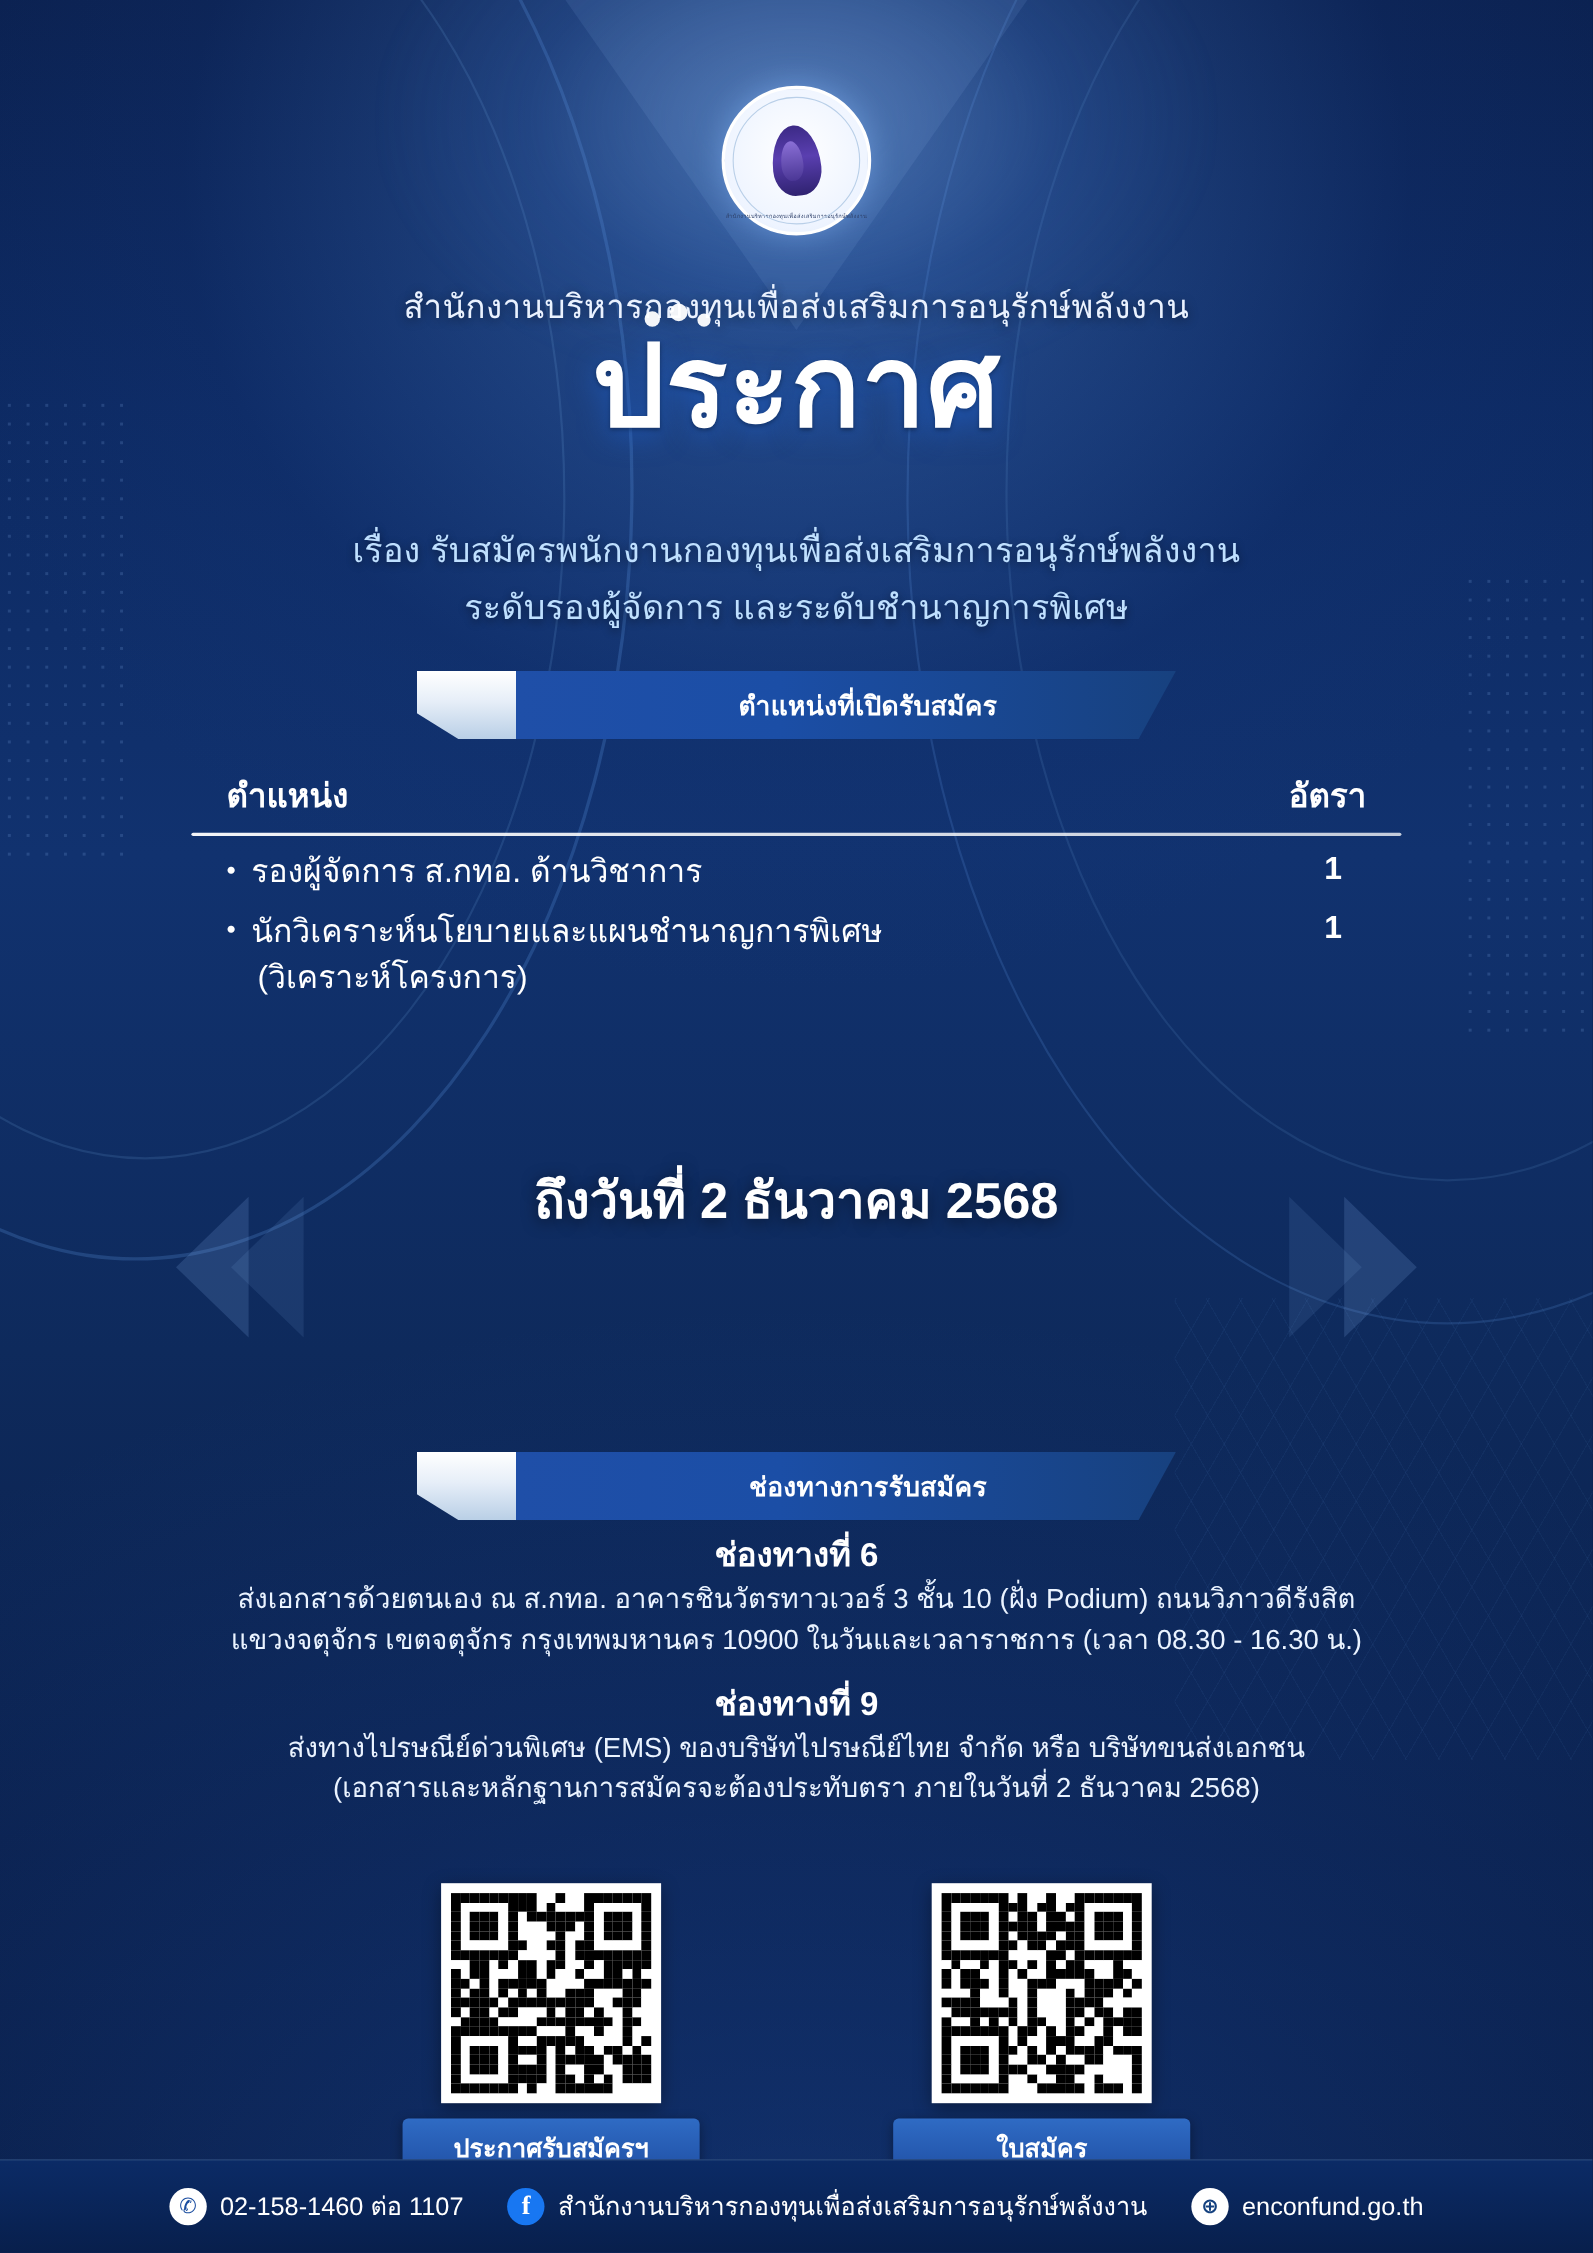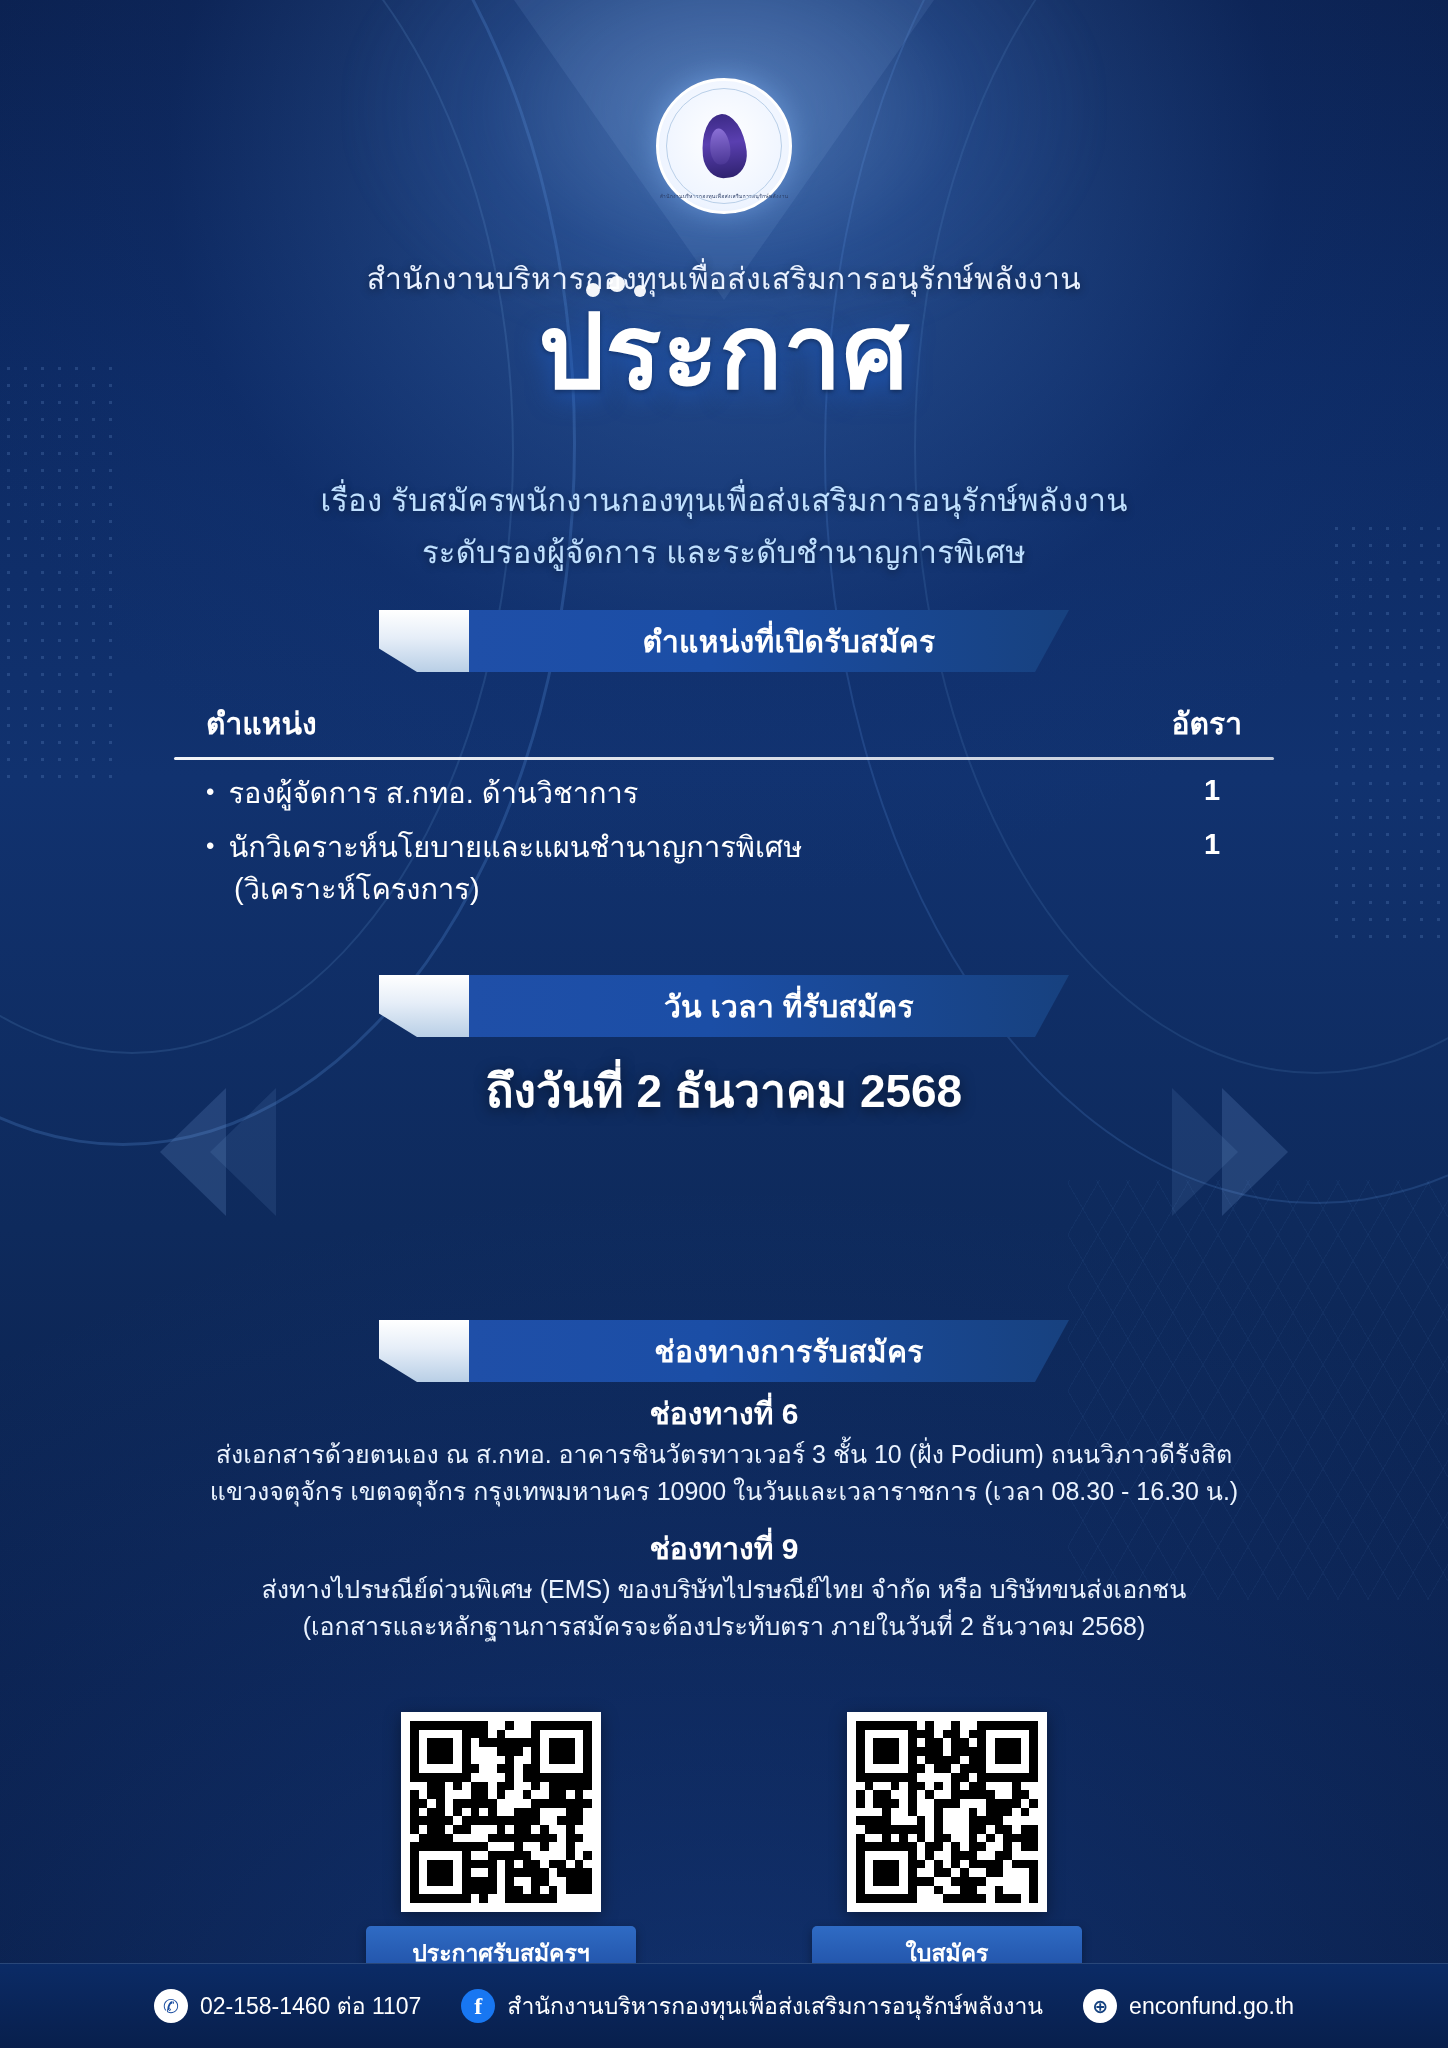--- a/index.html
+++ b/index.html
@@ -121,21 +121,21 @@
     clip-path:polygon(0 0,100% 0,100% 100%,38px 100%,0 62%);
   }
   .ribbon .bar{
     position:absolute;left:90px;top:0;width:600px;height:62px;
     background:linear-gradient(90deg,#1f4fa8 0%,#1b4ea6 40%,#17417f 100%);
     clip-path:polygon(0 0,100% 0,calc(100% - 34px) 100%,0 100%);
     display:flex;align-items:center;justify-content:center;
     box-shadow:0 6px 18px rgba(0,0,0,.35);
   }
   .ribbon .bar span{
-    color:#ffffff;font-size:30px;font-weight:bold;letter-spacing:.3px;
+    color:#ffffff;font-size:24px;font-weight:bold;letter-spacing:.3px;
     padding-left:40px;
   }
 
   
   .table{position:absolute;left:50%;transform:translateX(-50%);top:700px;width:1100px;color:#ffffff;}
   .table .thead{display:flex;justify-content:space-between;padding:0 32px 10px 32px;}
   .table .thead .c1{font-size:30px;font-weight:bold;}
   .table .thead .c2{font-size:30px;font-weight:bold;}
   .table .divider{height:3px;background:linear-gradient(90deg,rgba(255,255,255,.95),rgba(255,255,255,.75));border-radius:2px;}
   .row{display:flex;justify-content:space-between;align-items:flex-start;padding:12px 32px 0 32px;}
@@ -269,26 +269,20 @@
           <span>นักวิเคราะห์นโยบายและแผนชำนาญการพิเศษ</span>
         </div>
         <div class="c2">1</div>
       </div>
       <div class="row" style="padding-top:0;">
         <div class="c1 sub">(วิเคราะห์โครงการ)</div>
         <div class="c2"></div>
       </div>
     </div>
 
-    <div class="ribbon" style="top:975px;">
-      <div class="left-tab"></div>
-      <div class="bar">
-        <span>วัน เวลา ที่รับสมัคร</span>
-      </div>
-    </div>
 
     <div class="datewrap">
       <div class="arrow l"></div>
       <div class="arrow l2"></div>
       <div class="arrow r"></div>
       <div class="arrow r2"></div>
       <div class="dateline">ถึงวันที่ 2 ธันวาคม 2568</div>
     </div>
 
     <div class="ribbon" style="top:1290px;margin-top:30px;">

